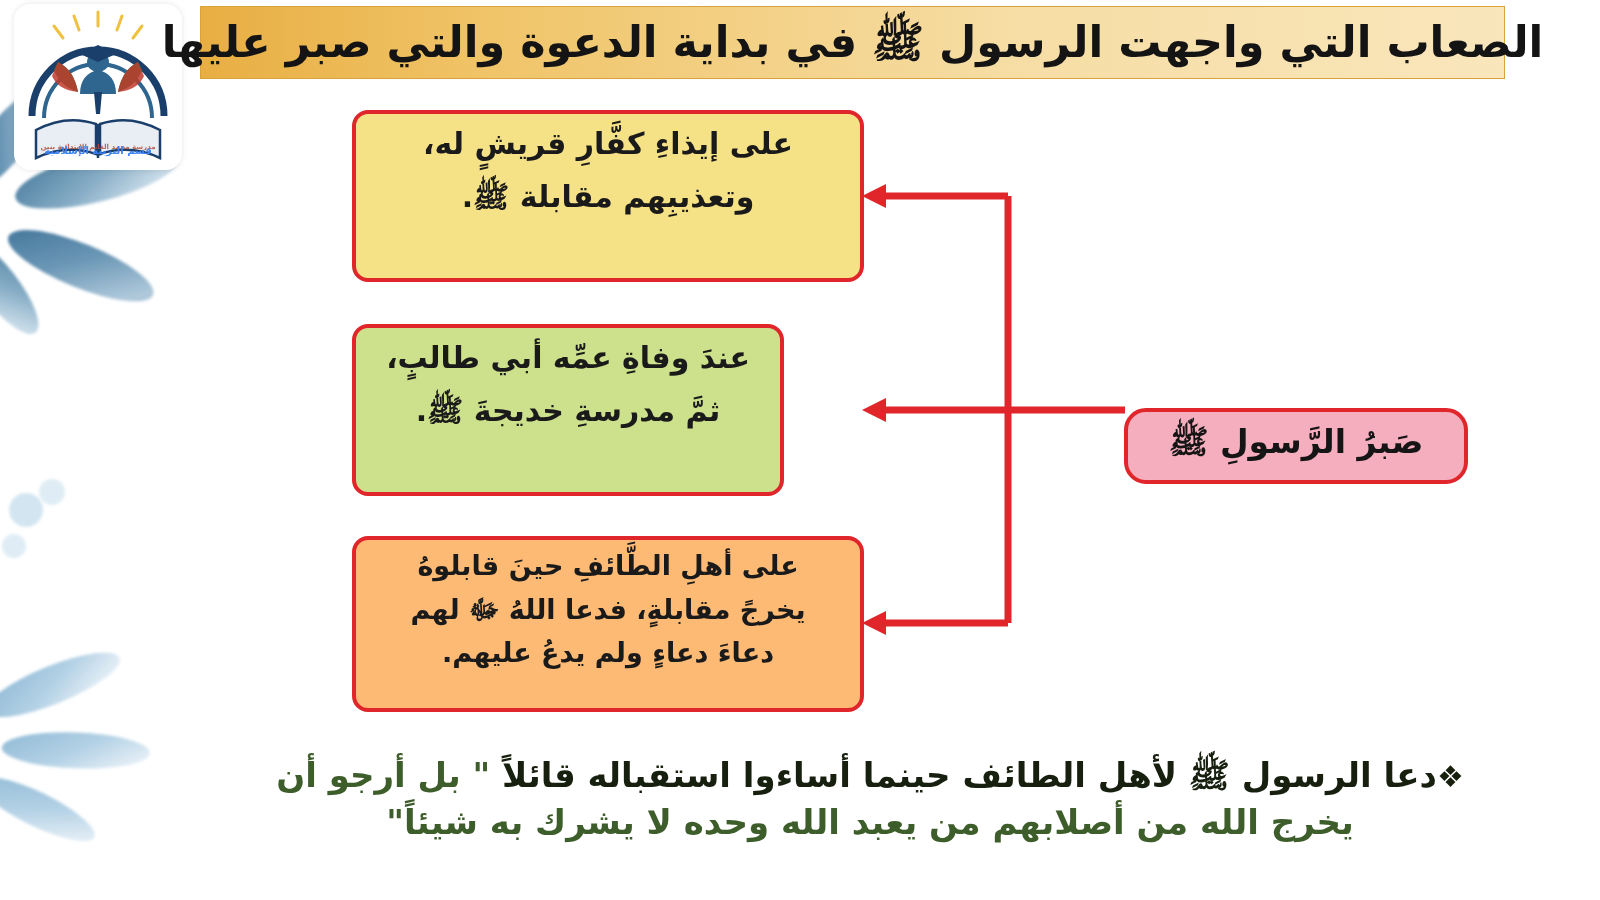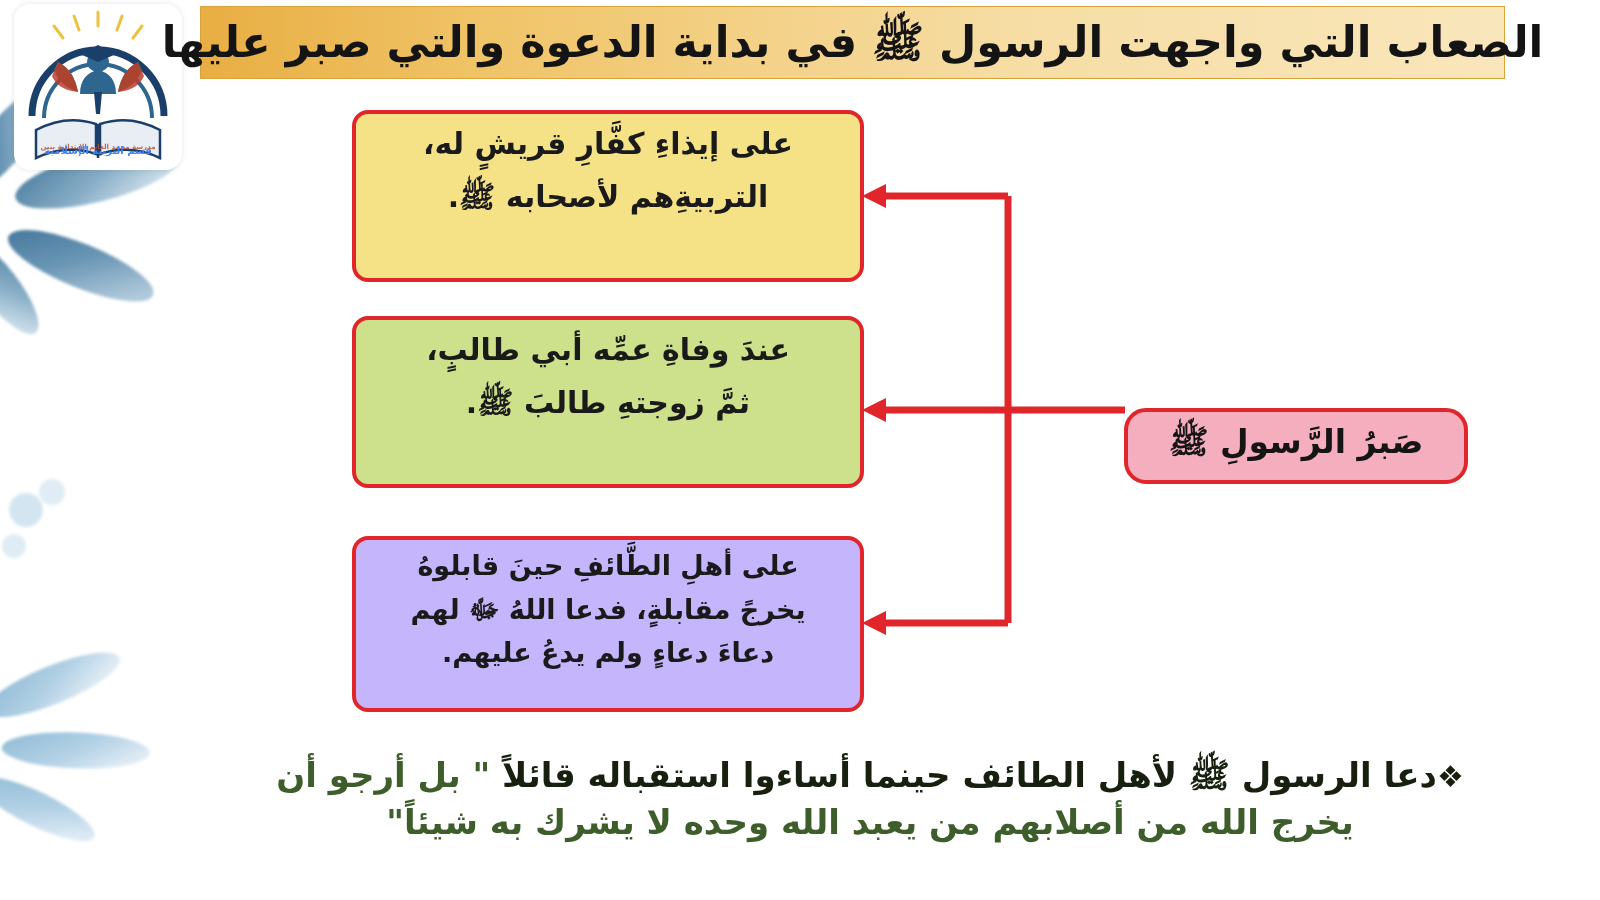--- a/index.html
+++ b/index.html
@@ -106,26 +106,26 @@
     font-weight: bold;
     color: #1a1a1a;
     line-height: 1.75;
     padding: 4px 18px;
   }
   #box-quraysh {
     left: 352px; top: 110px; width: 512px; height: 172px;
     background: #f6e286;
   }
   #box-grief {
-    left: 352px; top: 316px; width: 512px; height: 172px;
+    left: 352px; top: 324px; width: 432px; height: 172px;
     background: #cde08c;
   }
   #box-taif {
     left: 352px; top: 536px; width: 512px; height: 176px;
-    background: #c4b5fd;
+    background: #fdba74;
   }
   #box-taif .fact-text { font-size: 27px; line-height: 1.62; }
 
   
   #label-patience {
     position: absolute;
     left: 1124px; top: 376px;
     width: 344px; height: 76px;
     box-sizing: border-box;
     background: #f5aebd;
@@ -275,28 +275,28 @@
     <g fill="#e0262b">
       <polygon points="12,46 36,34 36,58"></polygon>
       <polygon points="12,260 36,248 36,272"></polygon>
       <polygon points="12,473 36,461 36,485"></polygon>
     </g>
   </svg>
 
   <div class="fact-box" id="box-quraysh">
     <div class="fact-text">
       <span>على إيذاءِ كفَّارِ قريشٍ له،</span><br>
-      <span>التربيةِهم لأصحابه ﷺ.</span>
+      <span>وتعذيبِهم مقابلة ﷺ.</span>
     </div>
   </div>
 
   <div class="fact-box" id="box-grief">
     <div class="fact-text">
       <span>عندَ وفاةِ عمِّه أبي طالبٍ،</span><br>
-      <span>ثمَّ زوجتهِ طالبَ ﷺ.</span>
+      <span>ثمَّ مدرسةِ خديجةَ ﷺ.</span>
     </div>
   </div>
 
   <div class="fact-box" id="box-taif">
     <div class="fact-text">
       <span>على أهلِ الطَّائفِ حينَ قابلوهُ</span><br>
       <span>يخرجً مقابلةٍ، فدعا اللهُ ﷻ لهم</span><br>
       <span>دعاءَ دعاءٍ ولم يدعُ عليهم.</span>
     </div>
   </div>

